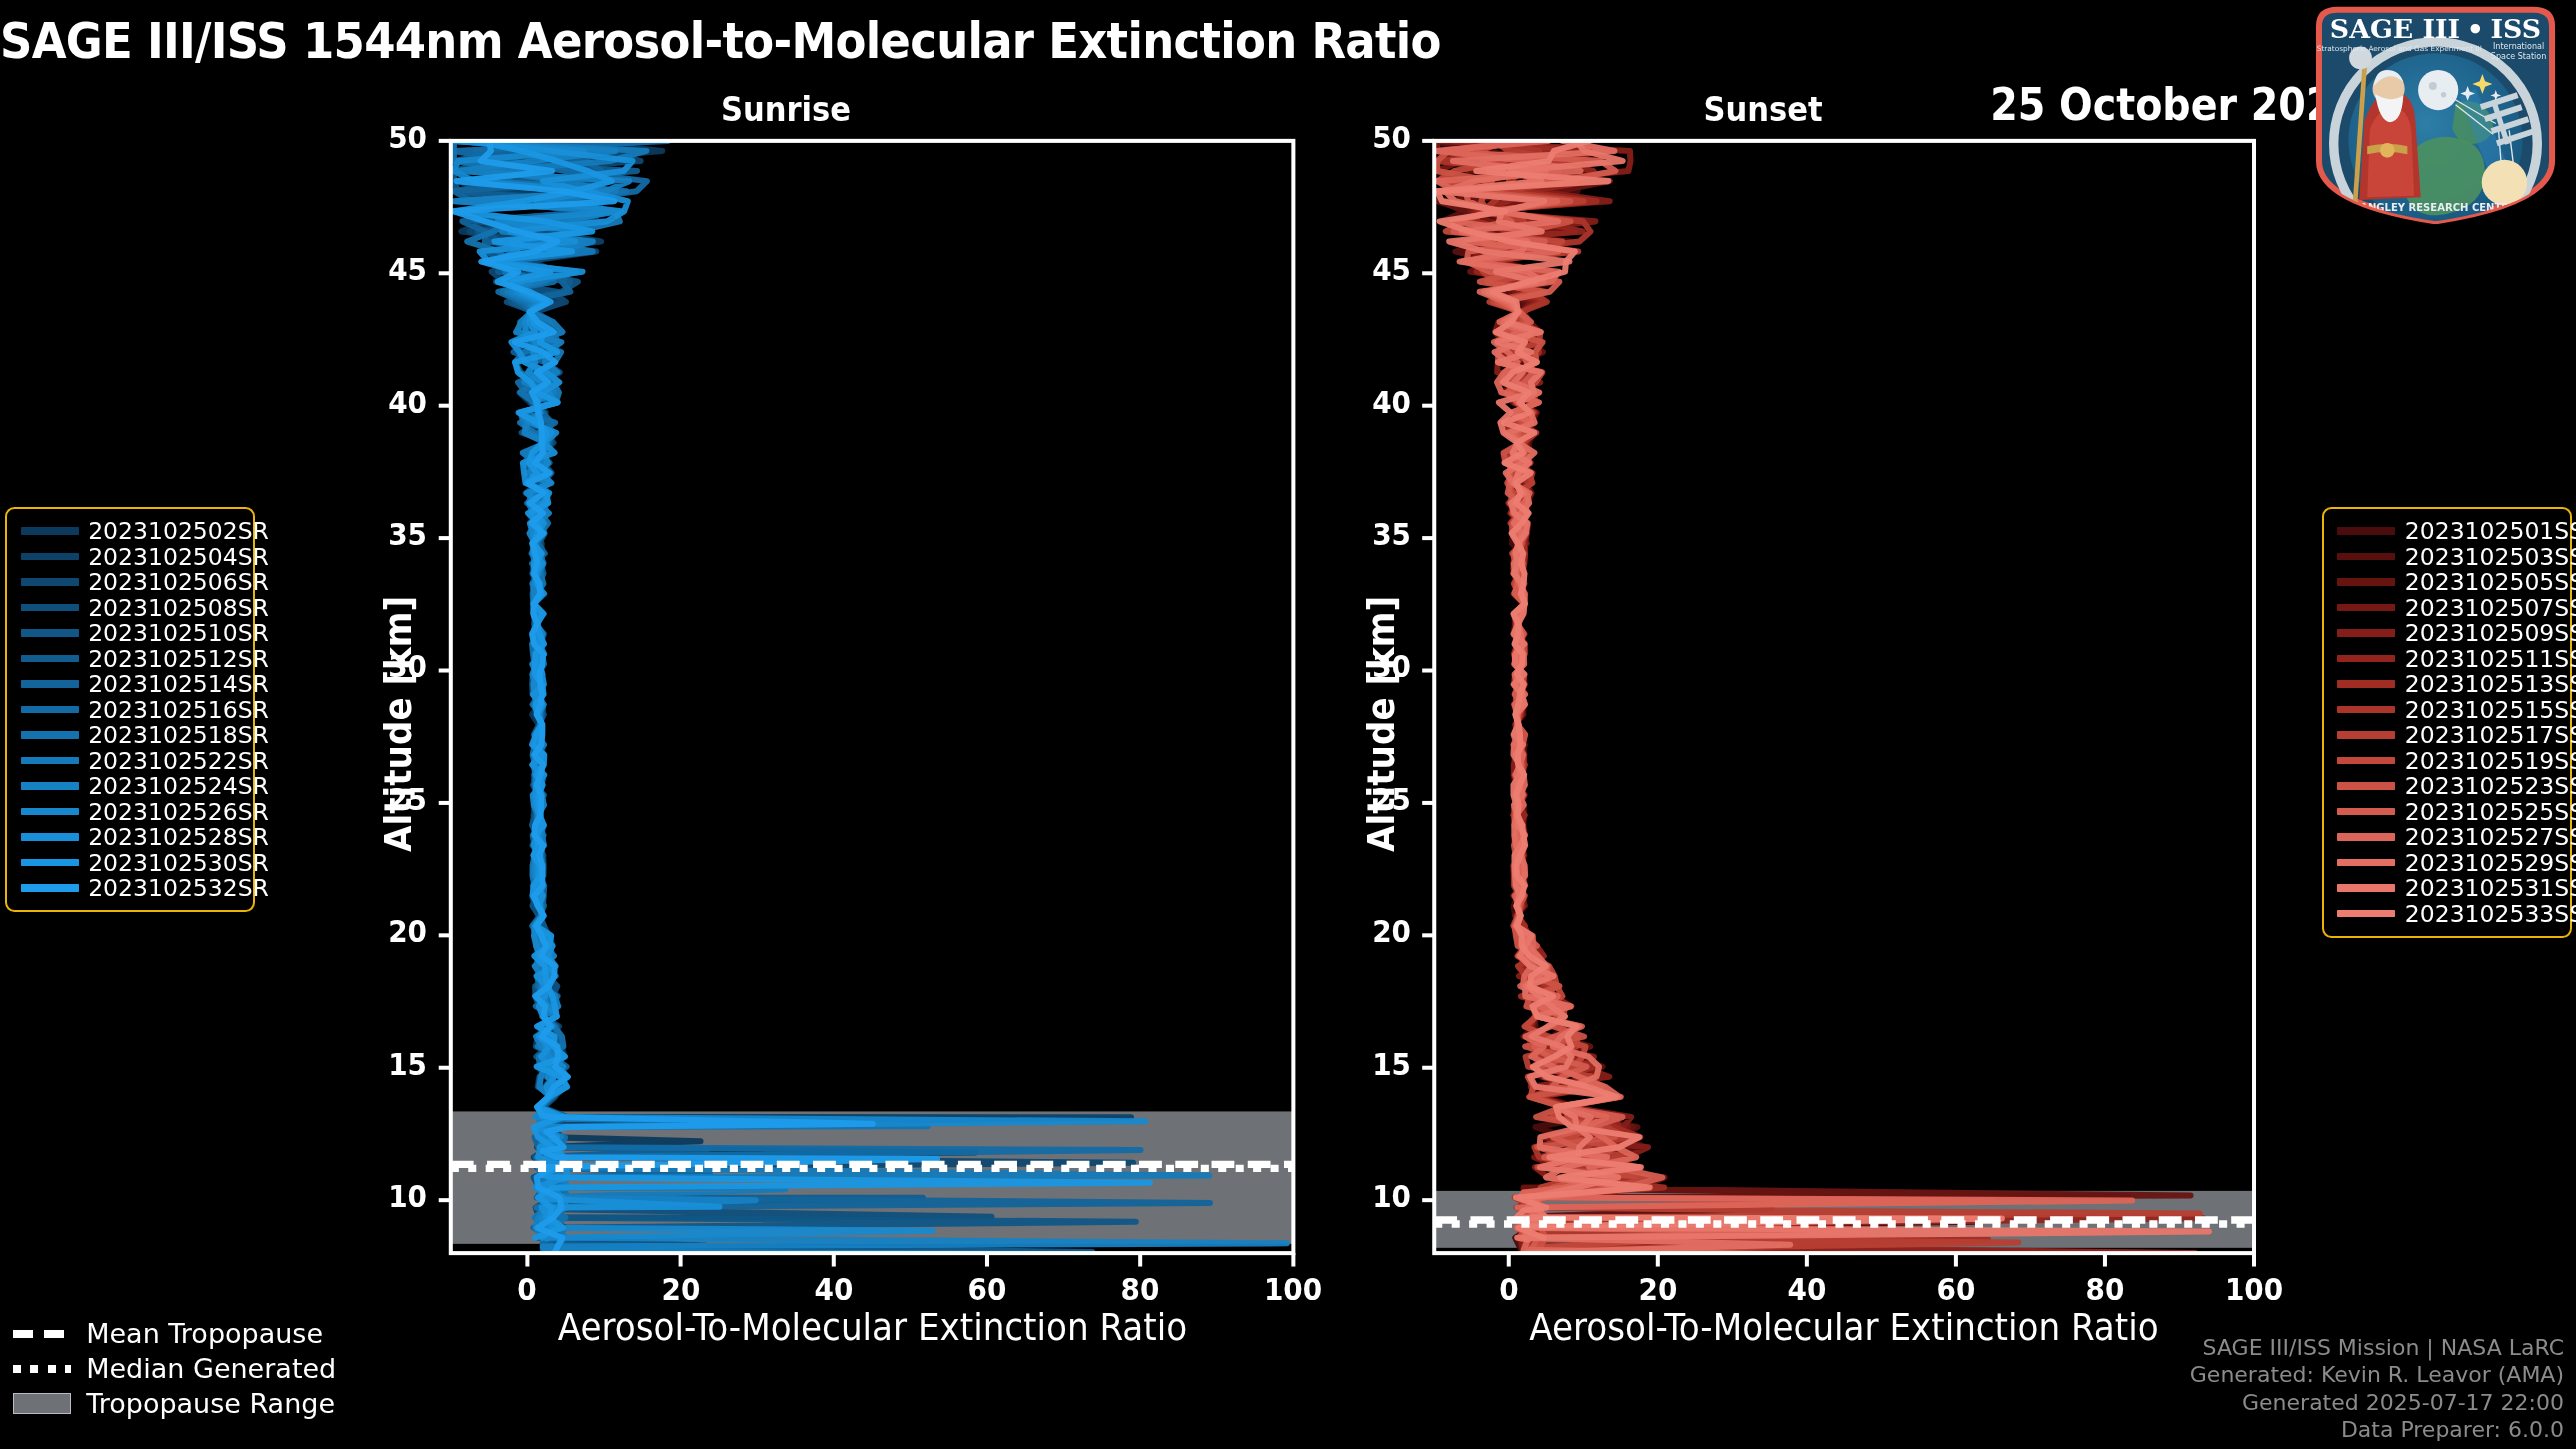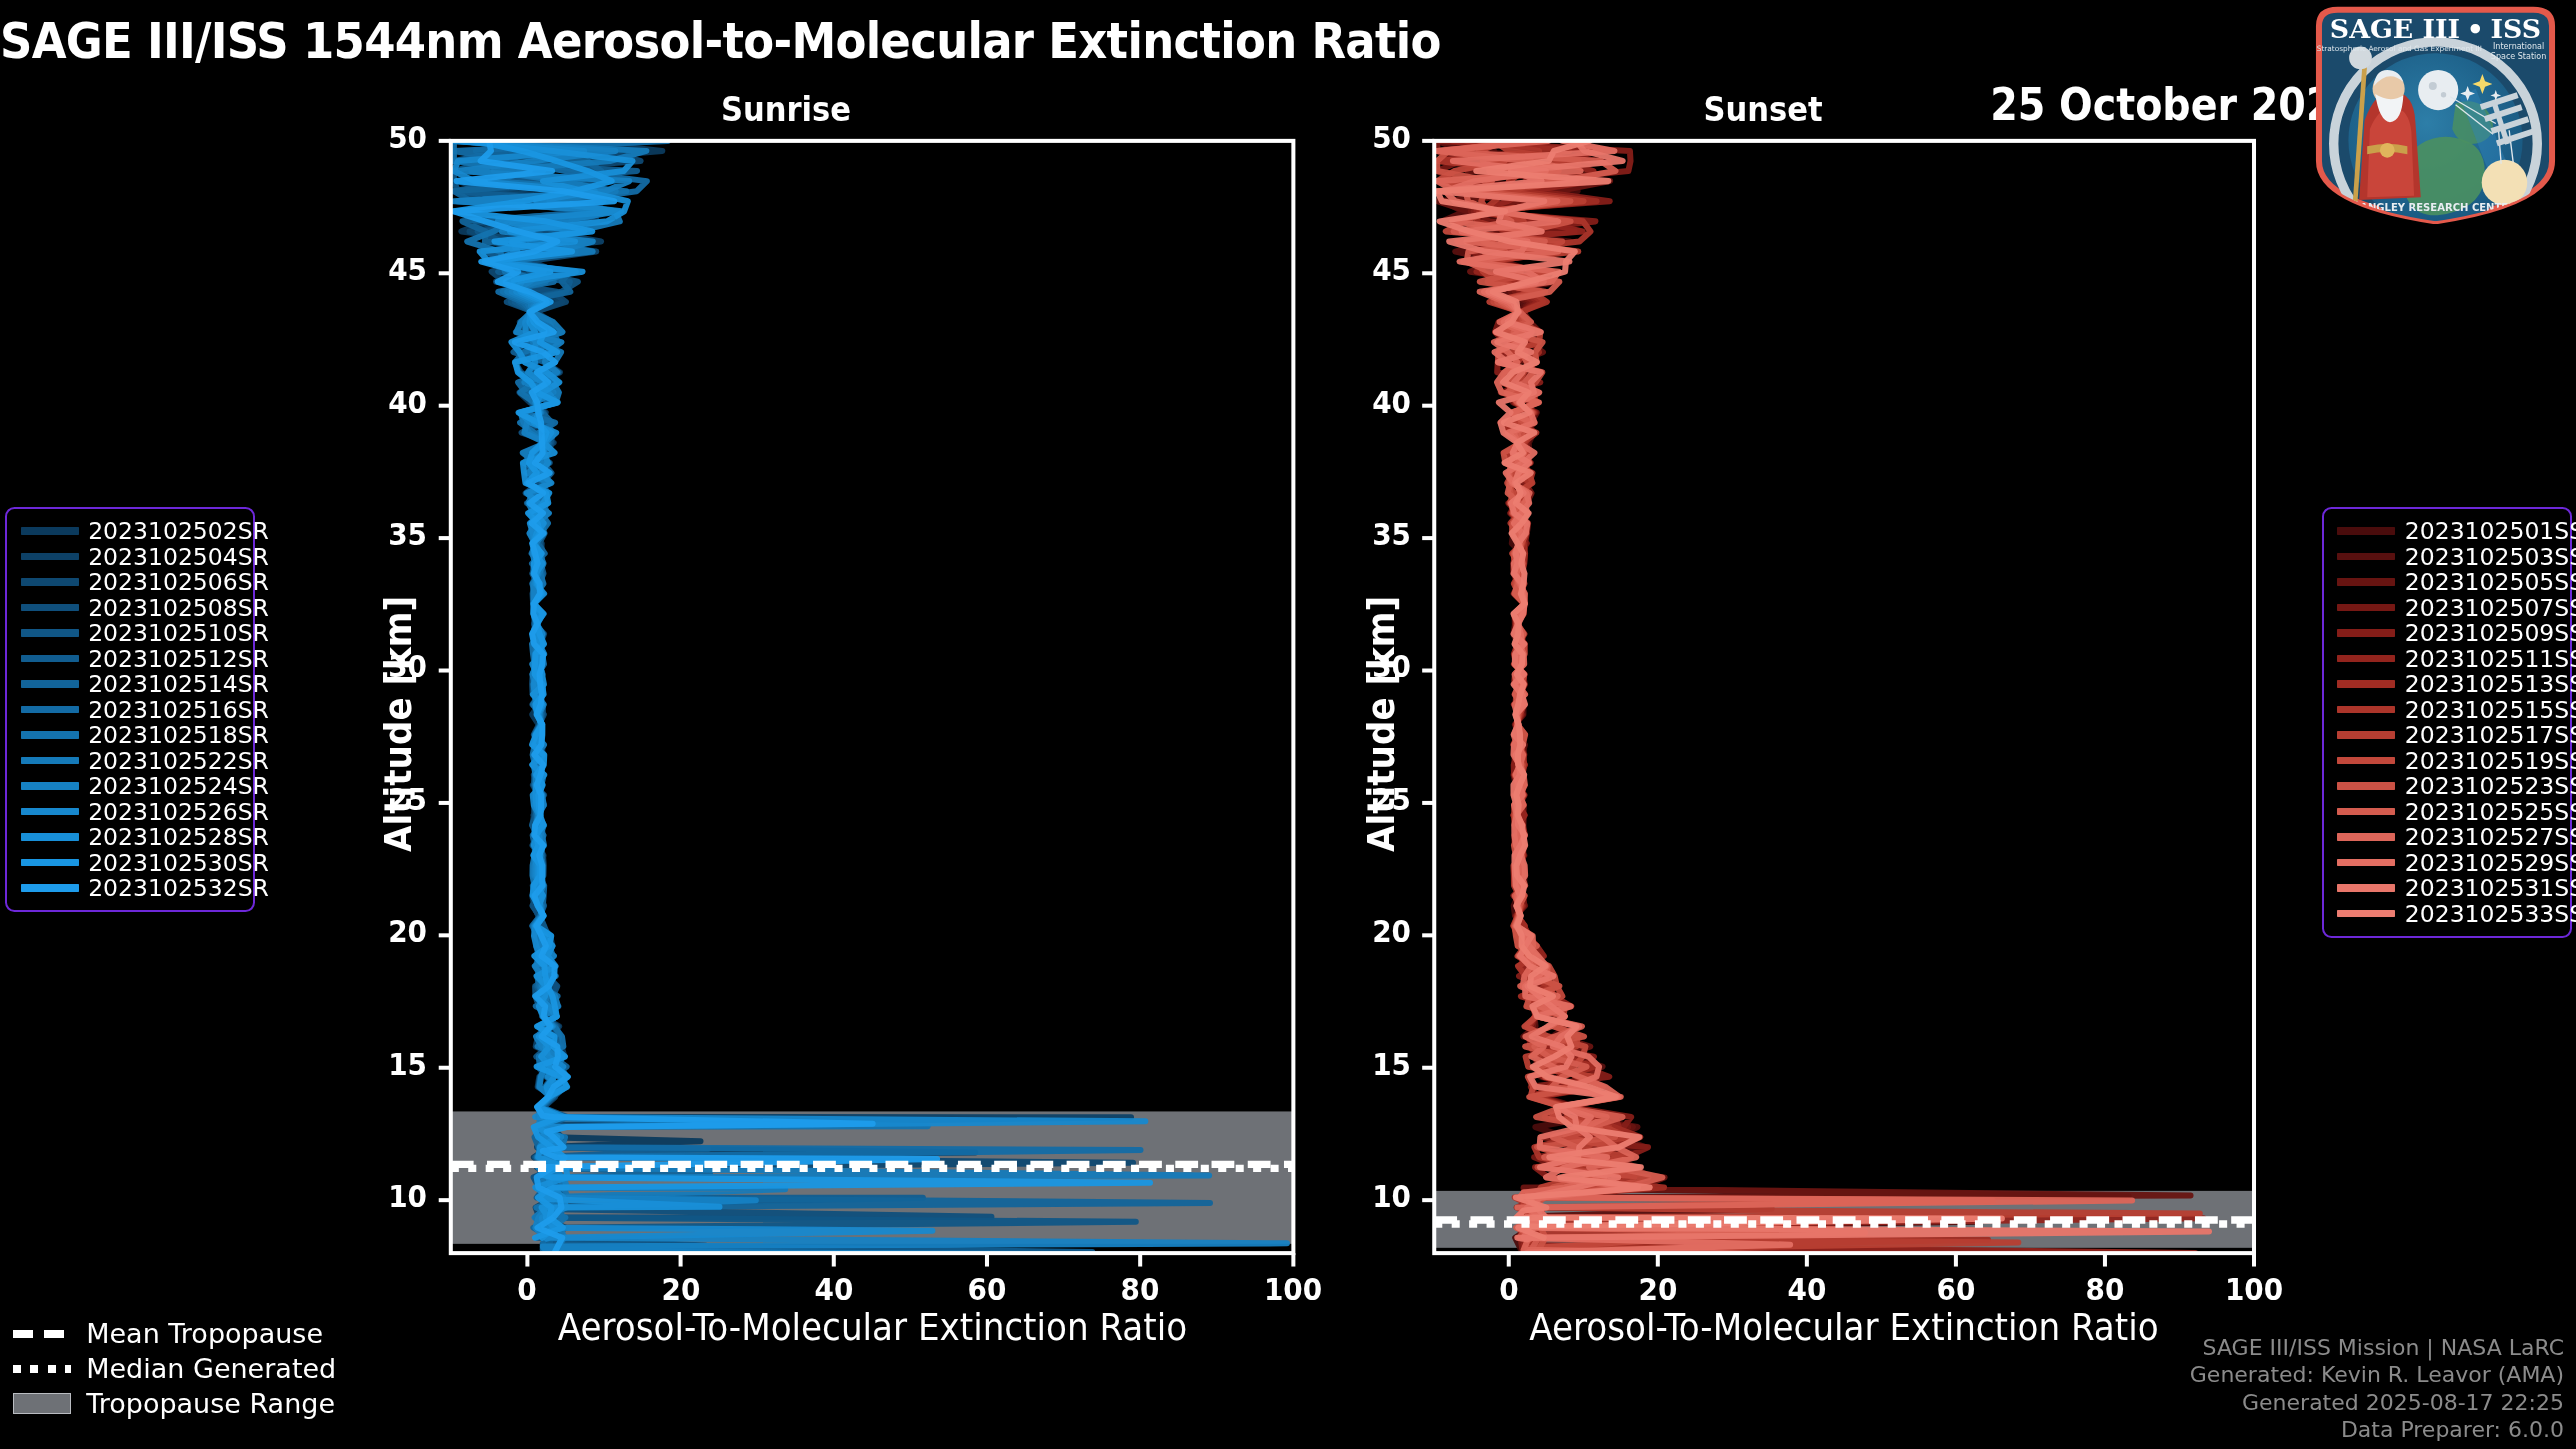--- a/index.html
+++ b/index.html
@@ -24,21 +24,21 @@
     font-family:"DejaVu Sans Condensed","Liberation Sans",sans-serif;}
   .xtick{position:absolute;text-align:center;font-size:31px;font-weight:bold;
     font-family:"DejaVu Sans Condensed","Liberation Sans",sans-serif;}
   .axis-title-x{position:absolute;text-align:center;font-size:38px;font-weight:normal;
     font-family:"DejaVu Sans Condensed","Liberation Sans",sans-serif;}
   .axis-title-y{position:absolute;font-size:38px;font-weight:bold;
     transform:rotate(-90deg);transform-origin:left top;white-space:nowrap;
     font-family:"DejaVu Sans Condensed","Liberation Sans",sans-serif;}
 
   
-  .legend-box{position:absolute;border:2px solid #6d28d9;border-radius:9.4px;
+  .legend-box{position:absolute;border:2px solid #eab308;border-radius:9.4px;
     background:#000;box-sizing:border-box;}
   .legend-row{display:flex;align-items:center;height:25.5px;}
   .legend-swatch{width:58px;height:7.4px;margin:0 9.4px 0 13.4px;flex:none;border-radius:0.7px;}
   .legend-text{font-size:23.5px;white-space:nowrap;}
   #legend-left{left:5.4px;top:507px;width:250px;padding:9.4px 0 9.4px 0;}
   #legend-right{left:2322px;top:507px;width:250px;padding:9.4px 0 9.4px 0;}
   #legend-right .legend-row{justify-content:flex-start;}
 
   #legend-trop{left:0;top:1316px;width:362px;}
   #legend-trop .legend-row{height:35px;}
@@ -332,21 +332,21 @@
     </div>
     <div class="legend-row">
       <span class="sw-band"></span>
       <span class="legend-text">Tropopause Range</span>
     </div>
   </div>
 
 <div class="abs" id="credits">
     <div>SAGE III/ISS Mission | NASA LaRC</div>
     <div>Generated: Kevin R. Leavor (AMA)</div>
-    <div>Generated 2025-08-17 22:25</div>
+    <div>Generated 2025-07-17 22:00</div>
     <div>Data Preparer: 6.0.0</div>
   </div>
 
 <div class="abs" id="logo">
   <svg width="271" height="221" viewBox="0 0 404 330">
     <defs>
       <clipPath id="patchClip">
         <path d="M28 34 Q28 10 56 10 L348 10 Q376 10 376 34 L376 236
                  Q376 300 202 326 Q28 300 28 236 Z"></path>
       </clipPath>

